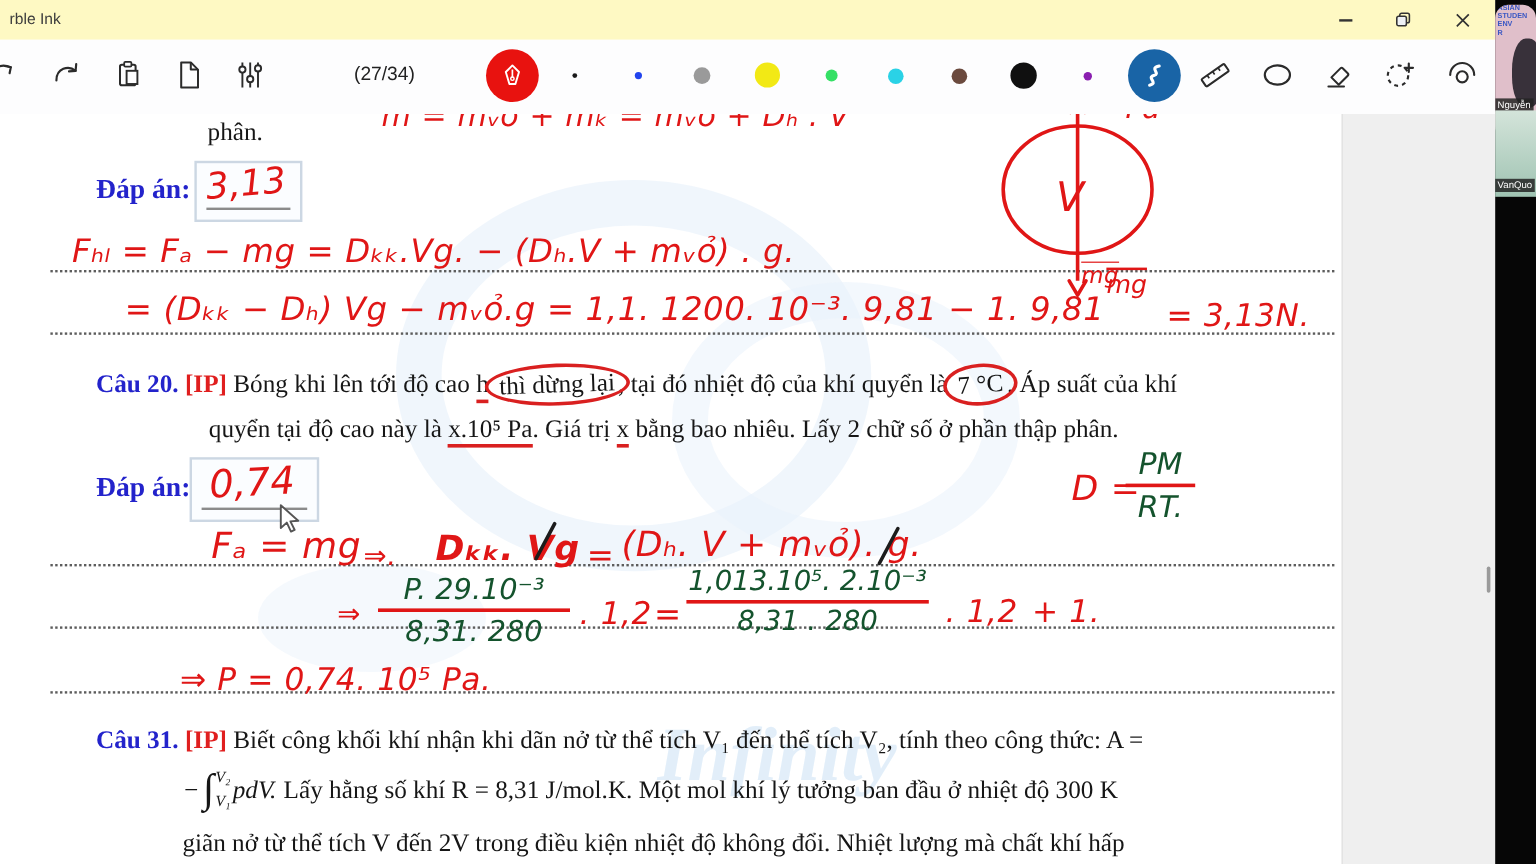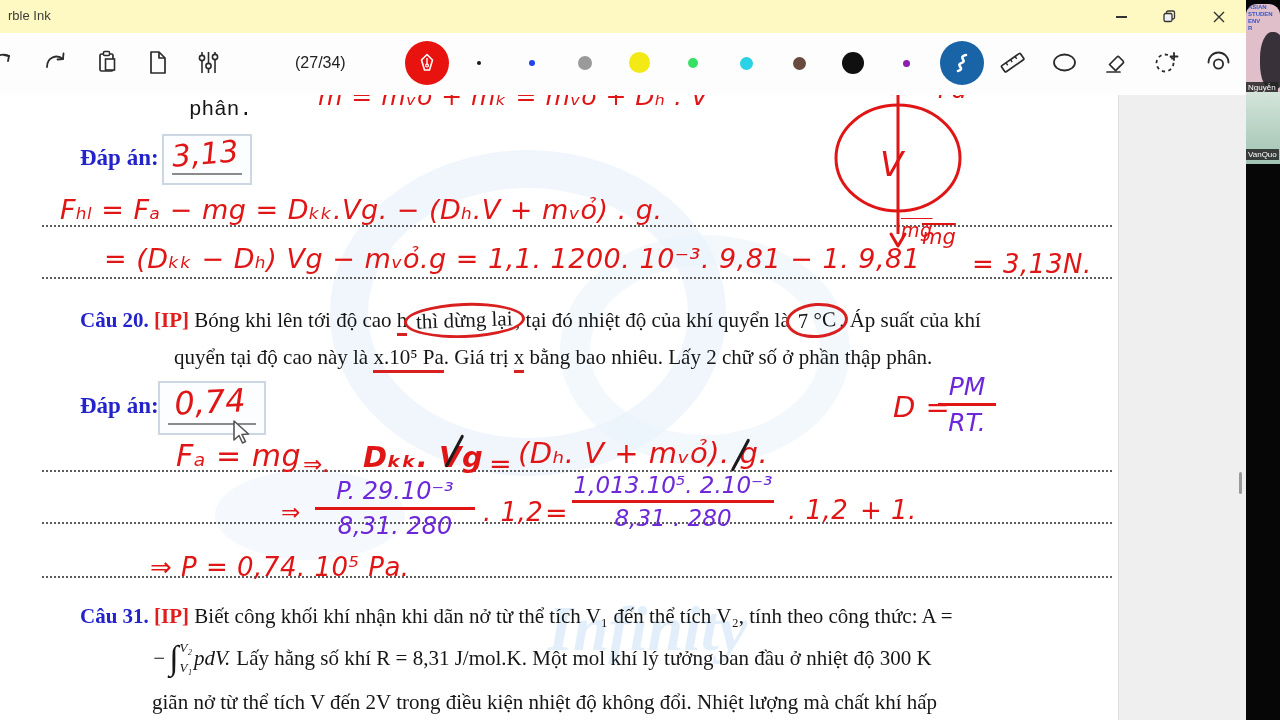--- a/index.html
+++ b/index.html
@@ -31,21 +31,21 @@
   .blue-b{color:#2323cb;font-weight:bold;}
   .red-b{color:#e01e1e;font-weight:bold;}
   .u-red{border-bottom:3px solid #d92020;padding-bottom:1px;}
   .oval{display:inline-block;border:3px solid #d92020;border-radius:50%;padding:2px 9px;margin:-2px -9px;transform:rotate(-2deg);}
   .dotline{position:absolute;left:42px;width:1070px;height:0;border-top:2px dotted #5d5d5d;z-index:4;}
   .ansbox{position:absolute;border:2px solid #ccd7e3;background:#fbfdff;z-index:5;}
   .ansbox .ansline{position:absolute;left:8px;right:8px;bottom:8px;height:2px;background:#8b8b8b;}
   .anstext{position:absolute;width:100%;text-align:center;font-family:"DejaVu Sans",sans-serif;font-style:italic;color:#e01616;z-index:6;}
   
   .ink{position:absolute;font-family:"DejaVu Sans",sans-serif;font-style:italic;color:#e01616;white-space:nowrap;z-index:7;letter-spacing:.5px;}
-  .frac{position:absolute;display:flex;flex-direction:column;align-items:center;font-family:"DejaVu Sans",sans-serif;font-style:italic;color:#6d28d9;z-index:7;}
+  .frac{position:absolute;display:flex;flex-direction:column;align-items:center;font-family:"DejaVu Sans",sans-serif;font-style:italic;color:#14532d;z-index:7;}
   .frac .bar{height:3px;background:#e01616;width:100%;margin:2px 0;}
   .ovl{text-decoration:overline;}
   .slash{position:absolute;width:3px;height:36px;background:#1c1c1c;z-index:8;transform:rotate(28deg);border-radius:2px;}
   
   .wm{position:absolute;z-index:2;}
   #wm-word{font-family:"Liberation Serif",serif;font-style:italic;font-weight:bold;font-size:64px;color:#cfe4f6;opacity:.6;}
   .wm-ring{border-radius:50%;opacity:.55;}
   #integ-row{position:absolute;display:flex;align-items:center;z-index:6;font-family:"Liberation Serif",serif;color:#161616;}
   .int-lims{display:flex;flex-direction:column;font-size:13px;line-height:12px;margin:0 2px 0 1px;}
   svg text{font-family:"DejaVu Sans",sans-serif;}
@@ -155,21 +155,21 @@
   <div id="paper"></div>
   <div id="graypanel"></div>
   <div id="scrollthumb"></div>
 
   <div class="dotline" style="top:225px;"></div>
   <div class="dotline" style="top:277px;"></div>
   <div class="dotline" style="top:470px;"></div>
   <div class="dotline" style="top:522px;"></div>
   <div class="dotline" style="top:576px;"></div>
 
-  <div class="serif" style="left:189px;top:98px;font-family:Liberation Mono, monospace;">phân.</div>
+  <div class="serif" style="left:173px;top:98px;">phân.</div>
 
   <div class="serif blue-b" style="left:80px;top:145px;font-size:23px;">Đáp án:</div>
   <div class="ansbox" style="left:162px;top:134px;width:86px;height:47px;">
     <div class="ansline"></div>
   </div>
   <div class="anstext" style="left:162px;top:136px;width:86px;font-size:30px;transform:rotate(-5deg);">3,13</div>
 
   <div class="serif" style="left:80px;top:305px;">
     <span class="blue-b">Câu 20.</span>
     <span> </span>

